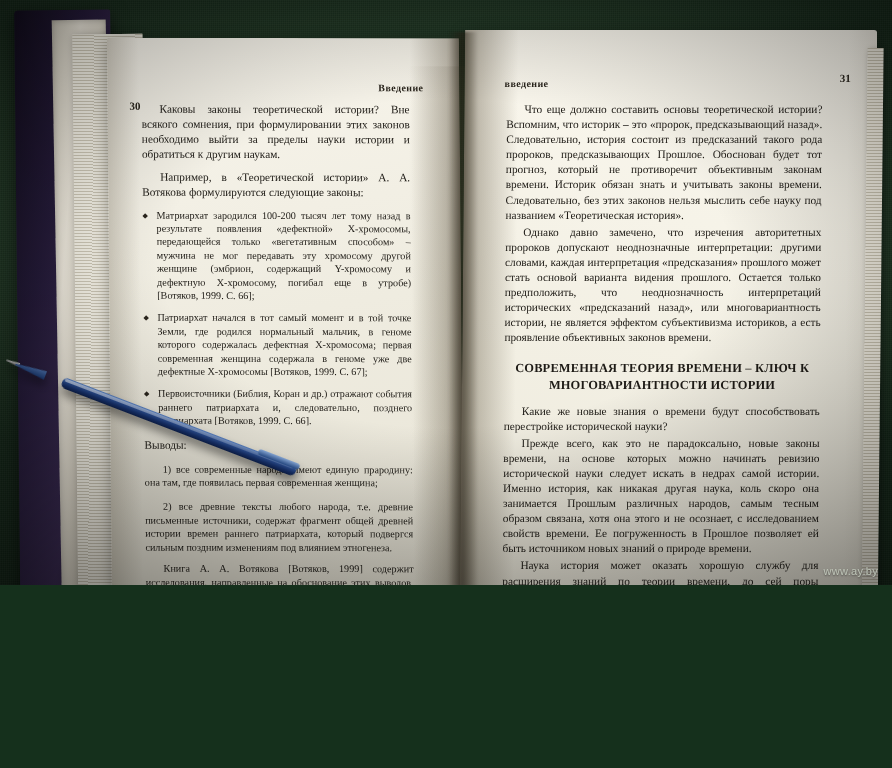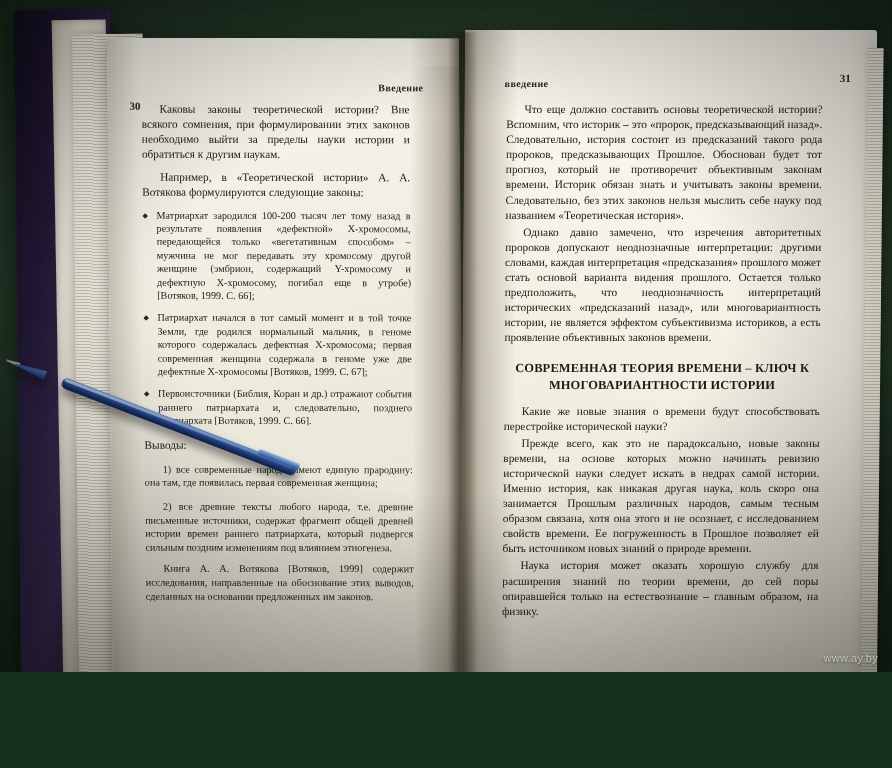--- a/index.html
+++ b/index.html
@@ -3,21 +3,21 @@
 <meta charset="utf-8">
 <style>
   html, body {
     margin: 0;
     padding: 0;
     background: #15301c;
   }
   #shot {
     position: relative;
     width: 892px;
-    height: 672px;
+    height: 585px;
     overflow: hidden;
     font-family: "Liberation Serif", serif;
     background:
       radial-gradient(ellipse 70% 50% at 50% 40%, #3c5a3e 0%, #27402a 45%, #16281a 100%),
       #16281a;
   }
   
   #shot .cloth {
     position: absolute;
     inset: 0;

